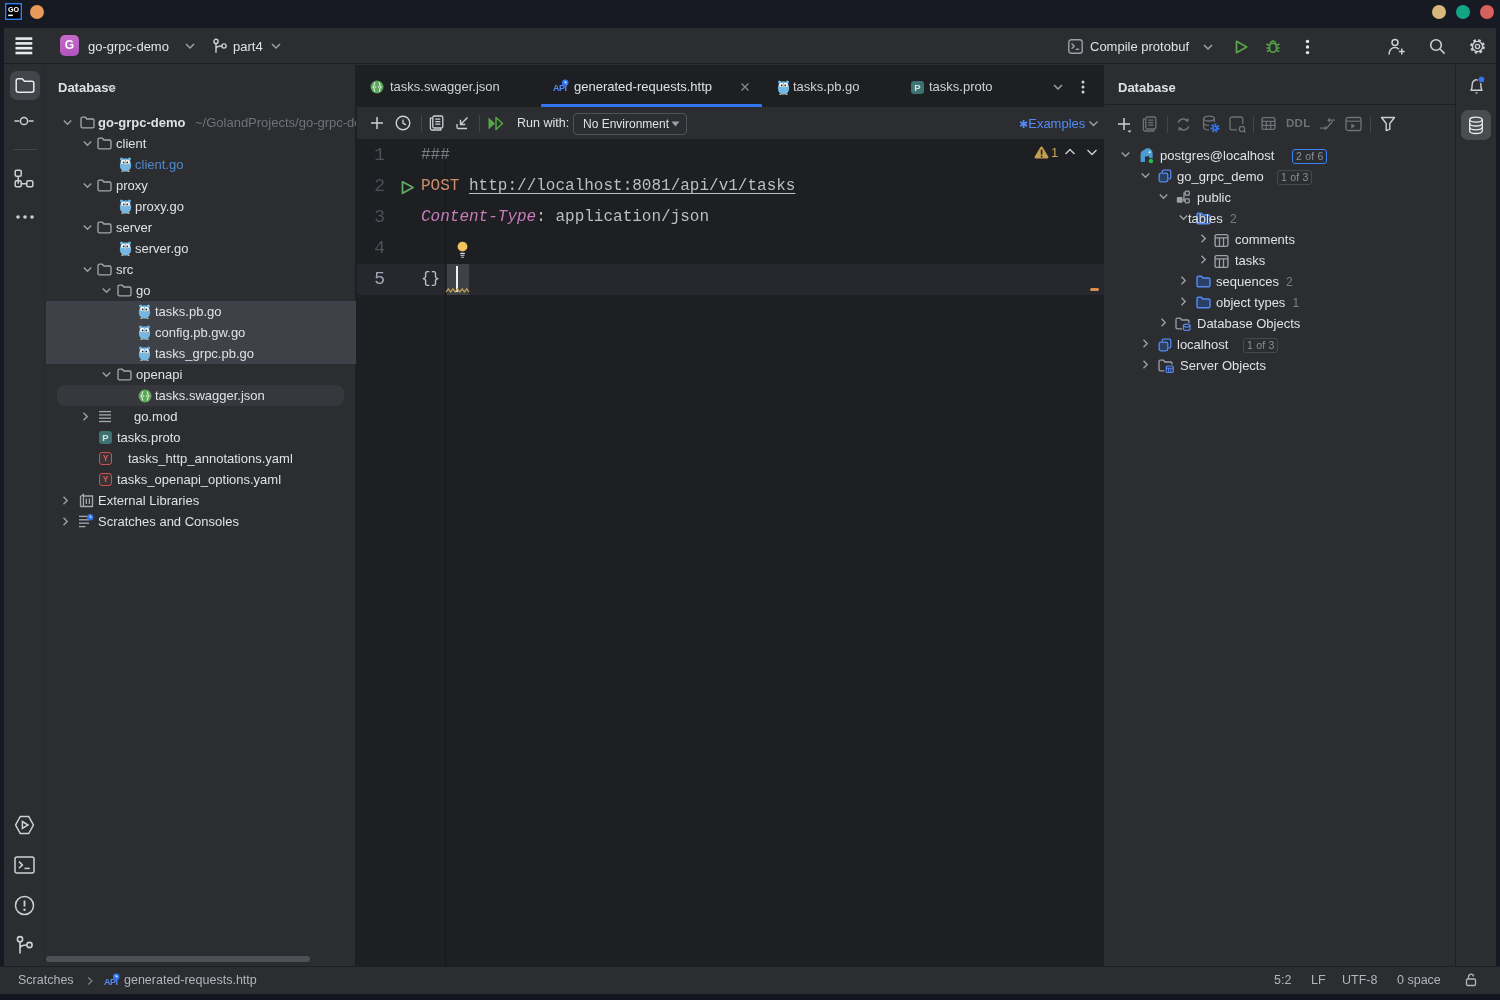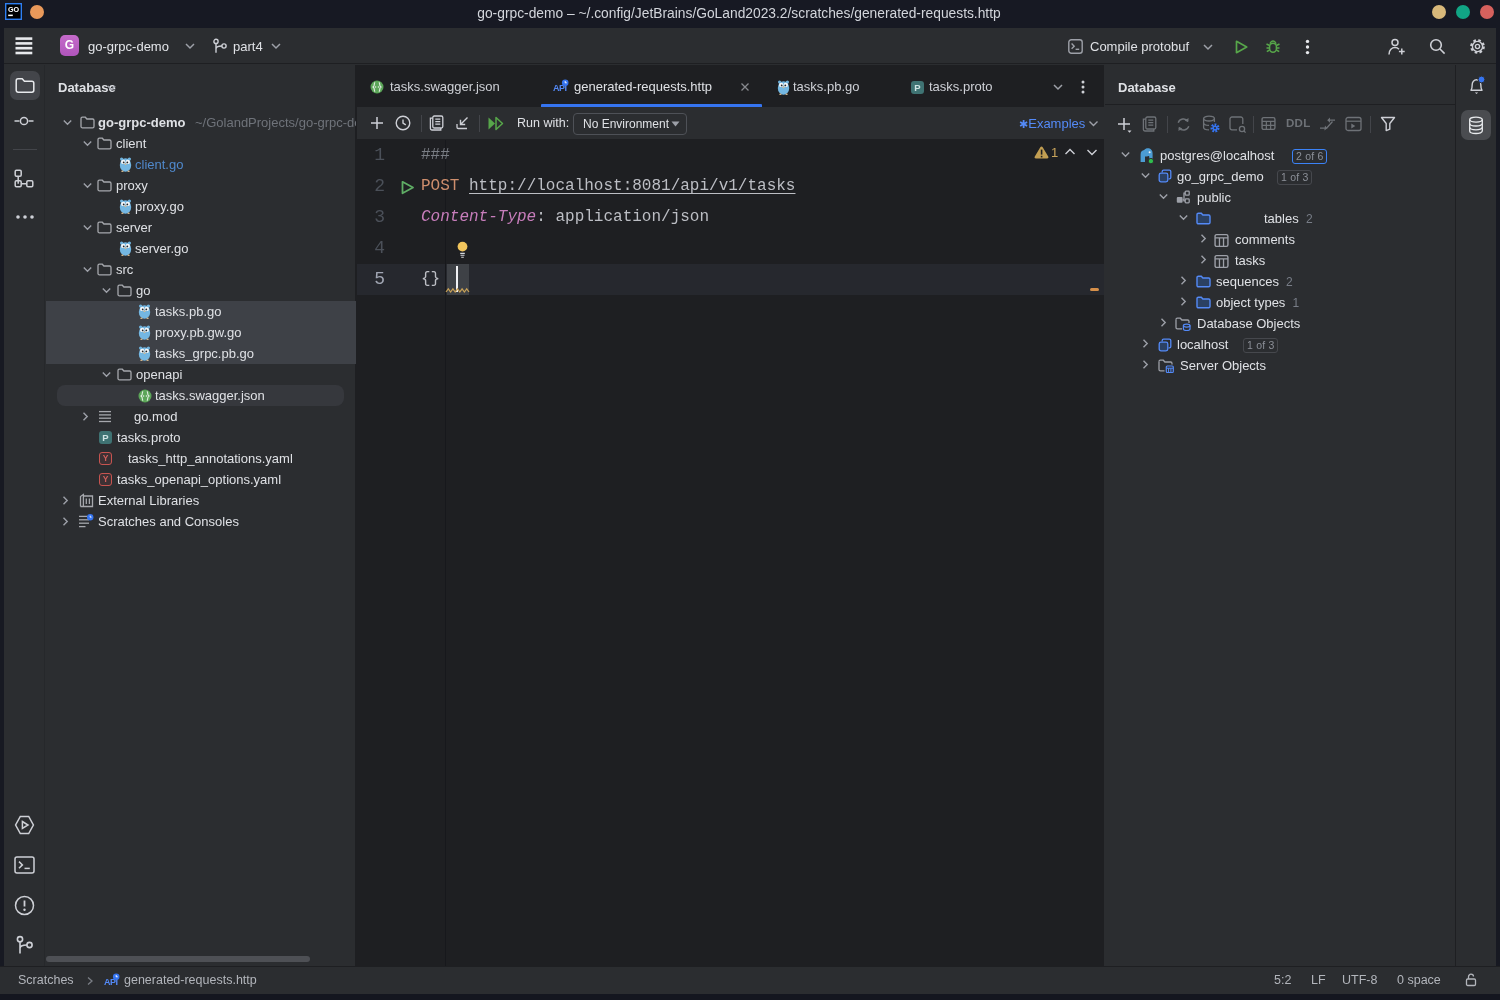--- a/index.html
+++ b/index.html
@@ -10,21 +10,20 @@
   .t{position:absolute;white-space:nowrap;font-size:13px;color:#DFE1E5;line-height:21px;height:21px;}
   .dim{color:#6F737A;}
   .mono{font-family:"Liberation Mono",monospace;}
   svg{position:absolute;overflow:visible;}
 </style>
 </head>
 <body>
 <div id="app">
 
   <div class="a" id="titlebar" style="left:0;top:0;width:1500px;height:28px;background:#171923;"></div>
-  <div class="a" style="left:0;top:0;width:1500px;height:28px;text-align:center;font-size:13.8px;color:#D2D5DB;line-height:27px;padding-right:22px;">go-grpc-demo – ~/.config/JetBrains/GoLand2023.2/scratches/generated-requests.http</div>
 
   <svg class="a" style="left:5px;top:3px;" width="17" height="17" viewBox="0 0 17 17">
     <rect x="0.7" y="0.7" width="15.6" height="15.6" fill="#000" stroke="#2E7FF2" stroke-width="1.4"></rect>
     <text x="8.5" y="9.3" font-family="Liberation Sans" font-size="7.2" font-weight="bold" fill="#fff" text-anchor="middle">GO</text>
     <rect x="3.2" y="11.6" width="4.6" height="1.5" fill="#fff"></rect>
   </svg>
   <div class="a" style="left:29.5px;top:4.5px;width:14.5px;height:14.5px;border-radius:50%;background:#E9995A;"></div>
 
   <div class="a" style="left:1432px;top:4.8px;width:14px;height:14px;border-radius:50%;background:#D8B87A;"></div>
   <div class="a" style="left:1456px;top:4.8px;width:14px;height:14px;border-radius:50%;background:#11A585;"></div>
@@ -246,21 +245,21 @@
   </div>
   <div class="t" style="left:116px;top:133px;">client</div>
   <div class="t" style="left:135px;top:154px;color:#5089CC;">client.go</div>
   <div class="t" style="left:116px;top:175px;">proxy</div>
   <div class="t" style="left:135px;top:196px;">proxy.go</div>
   <div class="t" style="left:116px;top:217px;">server</div>
   <div class="t" style="left:135px;top:238px;">server.go</div>
   <div class="t" style="left:116px;top:259px;">src</div>
   <div class="t" style="left:136px;top:280px;">go</div>
   <div class="t" style="left:155px;top:301px;">tasks.pb.go</div>
-  <div class="t" style="left:155px;top:322px;">proxy.pb.gw.go</div>
+  <div class="t" style="left:155px;top:322px;">config.pb.gw.go</div>
   <div class="t" style="left:155px;top:343px;">tasks_grpc.pb.go</div>
   <div class="t" style="left:136px;top:364px;">openapi</div>
   <div class="t" style="left:155px;top:385px;">tasks.swagger.json</div>
   <div class="t" style="left:134px;top:406px;">go.mod</div>
   <div class="t" style="left:117px;top:427px;">tasks.proto</div>
   <div class="t" style="left:128px;top:448px;">tasks_http_annotations.yaml</div>
   <div class="t" style="left:117px;top:469px;">tasks_openapi_options.yaml</div>
   <div class="t" style="left:98px;top:490px;">External Libraries</div>
   <div class="t" style="left:98px;top:511px;">Scratches and Consoles</div>
 
@@ -574,21 +573,21 @@
     </g>
   </svg>
   <div class="t" style="left:1197px;top:187px;">public</div>
 
   <svg class="a" style="left:1178px;top:213px;" width="11" height="9" viewBox="0 0 11 9">
       <path d="M1.8 2.5 L5.5 6.2 L9.2 2.5" fill="none" stroke="#9DA0A8" stroke-width="1.4"></path>
     </svg>
   <svg class="a" style="left:1196px;top:212px;" width="15" height="13">
       <use href="#bluefolder"></use>
     </svg>
-  <div class="t" style="left:1264px;top:208px;">tables&nbsp;&nbsp;<span style="color:#787D87;font-size:12px;">2</span></div>
+  <div class="t" style="left:1188px;top:208px;">tables&nbsp;&nbsp;<span style="color:#787D87;font-size:12px;">2</span></div>
 
   <svg class="a" style="left:1199px;top:233px;" width="9" height="11" viewBox="0 0 9 11">
       <path d="M2.5 1.8 L6.2 5.5 L2.5 9.2" fill="none" stroke="#9DA0A8" stroke-width="1.4"></path>
     </svg>
   <svg class="a" style="left:1214px;top:233px;" width="15" height="15">
       <use href="#tblicon"></use>
     </svg>
   <div class="t" style="left:1235px;top:229px;">comments</div>
 
   <svg class="a" style="left:1199px;top:254px;" width="9" height="11" viewBox="0 0 9 11">

